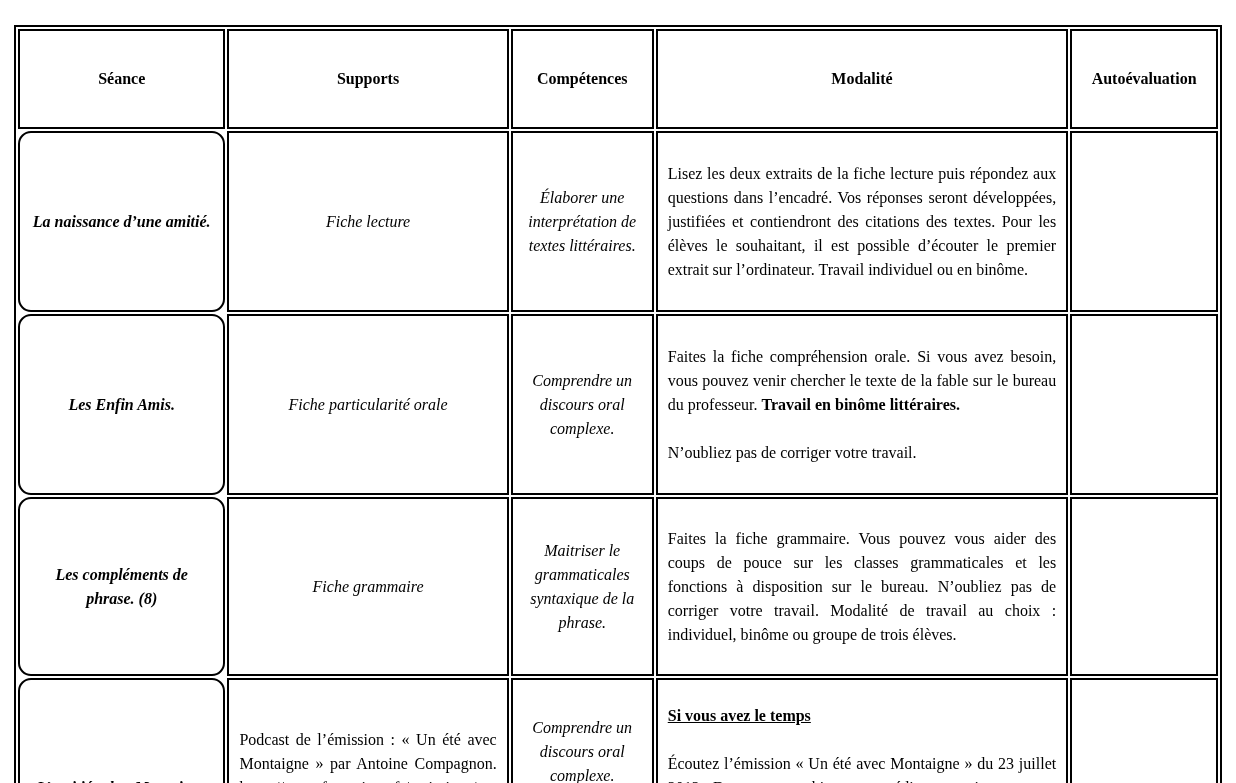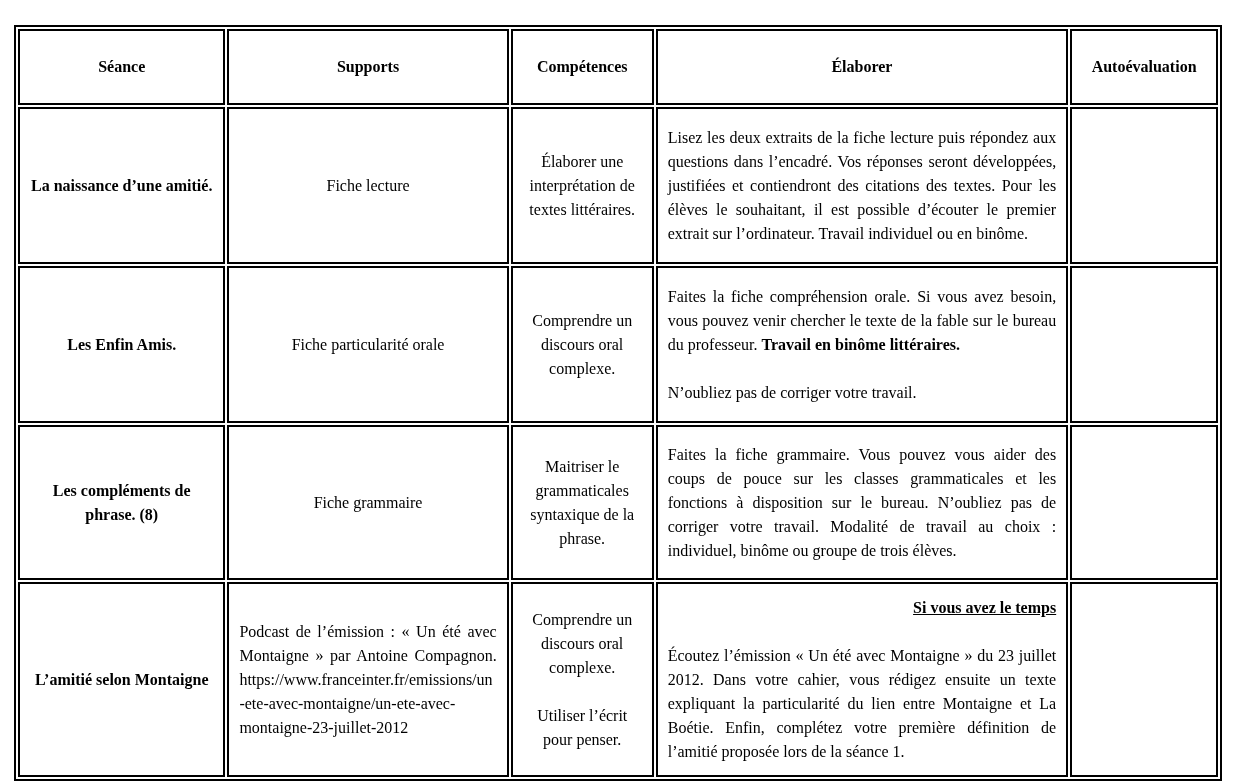--- a/index.html
+++ b/index.html
@@ -21,42 +21,42 @@
     table-layout: fixed;
     border-collapse: separate;
     border-spacing: 2px;
     border: 2px solid #000000;
     background: #ffffff;
   }
   table.lesson th,
   table.lesson td {
     border: 2px solid #000000;
     background: #ffffff;
-    padding: 4px 10px;
+    padding: 16px 10px;
     vertical-align: middle;
     font-size: 16px;
     line-height: 1.5;
     overflow-wrap: break-word;
   }
   table.lesson th {
     font-weight: bold;
     text-align: center;
     height: 64px;
     font-size: 16px;
   }
   tr.r1 td { height: 145px; }
   tr.r2 td { height: 145px; }
   tr.r3 td { height: 143px; }
   tr.r4 td { height: 183px; }
-  .center  { text-align: center; }
+  .center  { text-align: center; font-style: italic; }
   .justify { text-align: justify; margin-top: 9px; }
-  .b { font-weight: bold; }
+  .b { font-weight: bold; border-radius: 13px; }
   .para + .para { margin-top: 24px; }
   .act-heading {
-    text-align: right;
+    text-align: left;
     font-weight: bold;
     text-decoration: underline;
     margin-bottom: 24px;
   }
 </style>
 </head>
 <body>
 
 <div class="page">
   <table class="lesson">
@@ -65,21 +65,21 @@
       <col style="width:23.6%">
       <col style="width:12.0%">
       <col style="width:34.6%">
       <col style="width:12.4%">
     </colgroup>
     <thead>
       <tr>
         <th>Séance</th>
         <th>Supports</th>
         <th>Compétences</th>
-        <th>Élaborer</th>
+        <th>Modalité</th>
         <th>Autoévaluation</th>
       </tr>
     </thead>
     <tbody>
 
       <tr class="r1">
         <td class="center b">La naissance d’une amitié.</td>
         <td class="center">Fiche lecture</td>
         <td class="center">
           <div class="para">Élaborer une interprétation de textes littéraires.</div>

